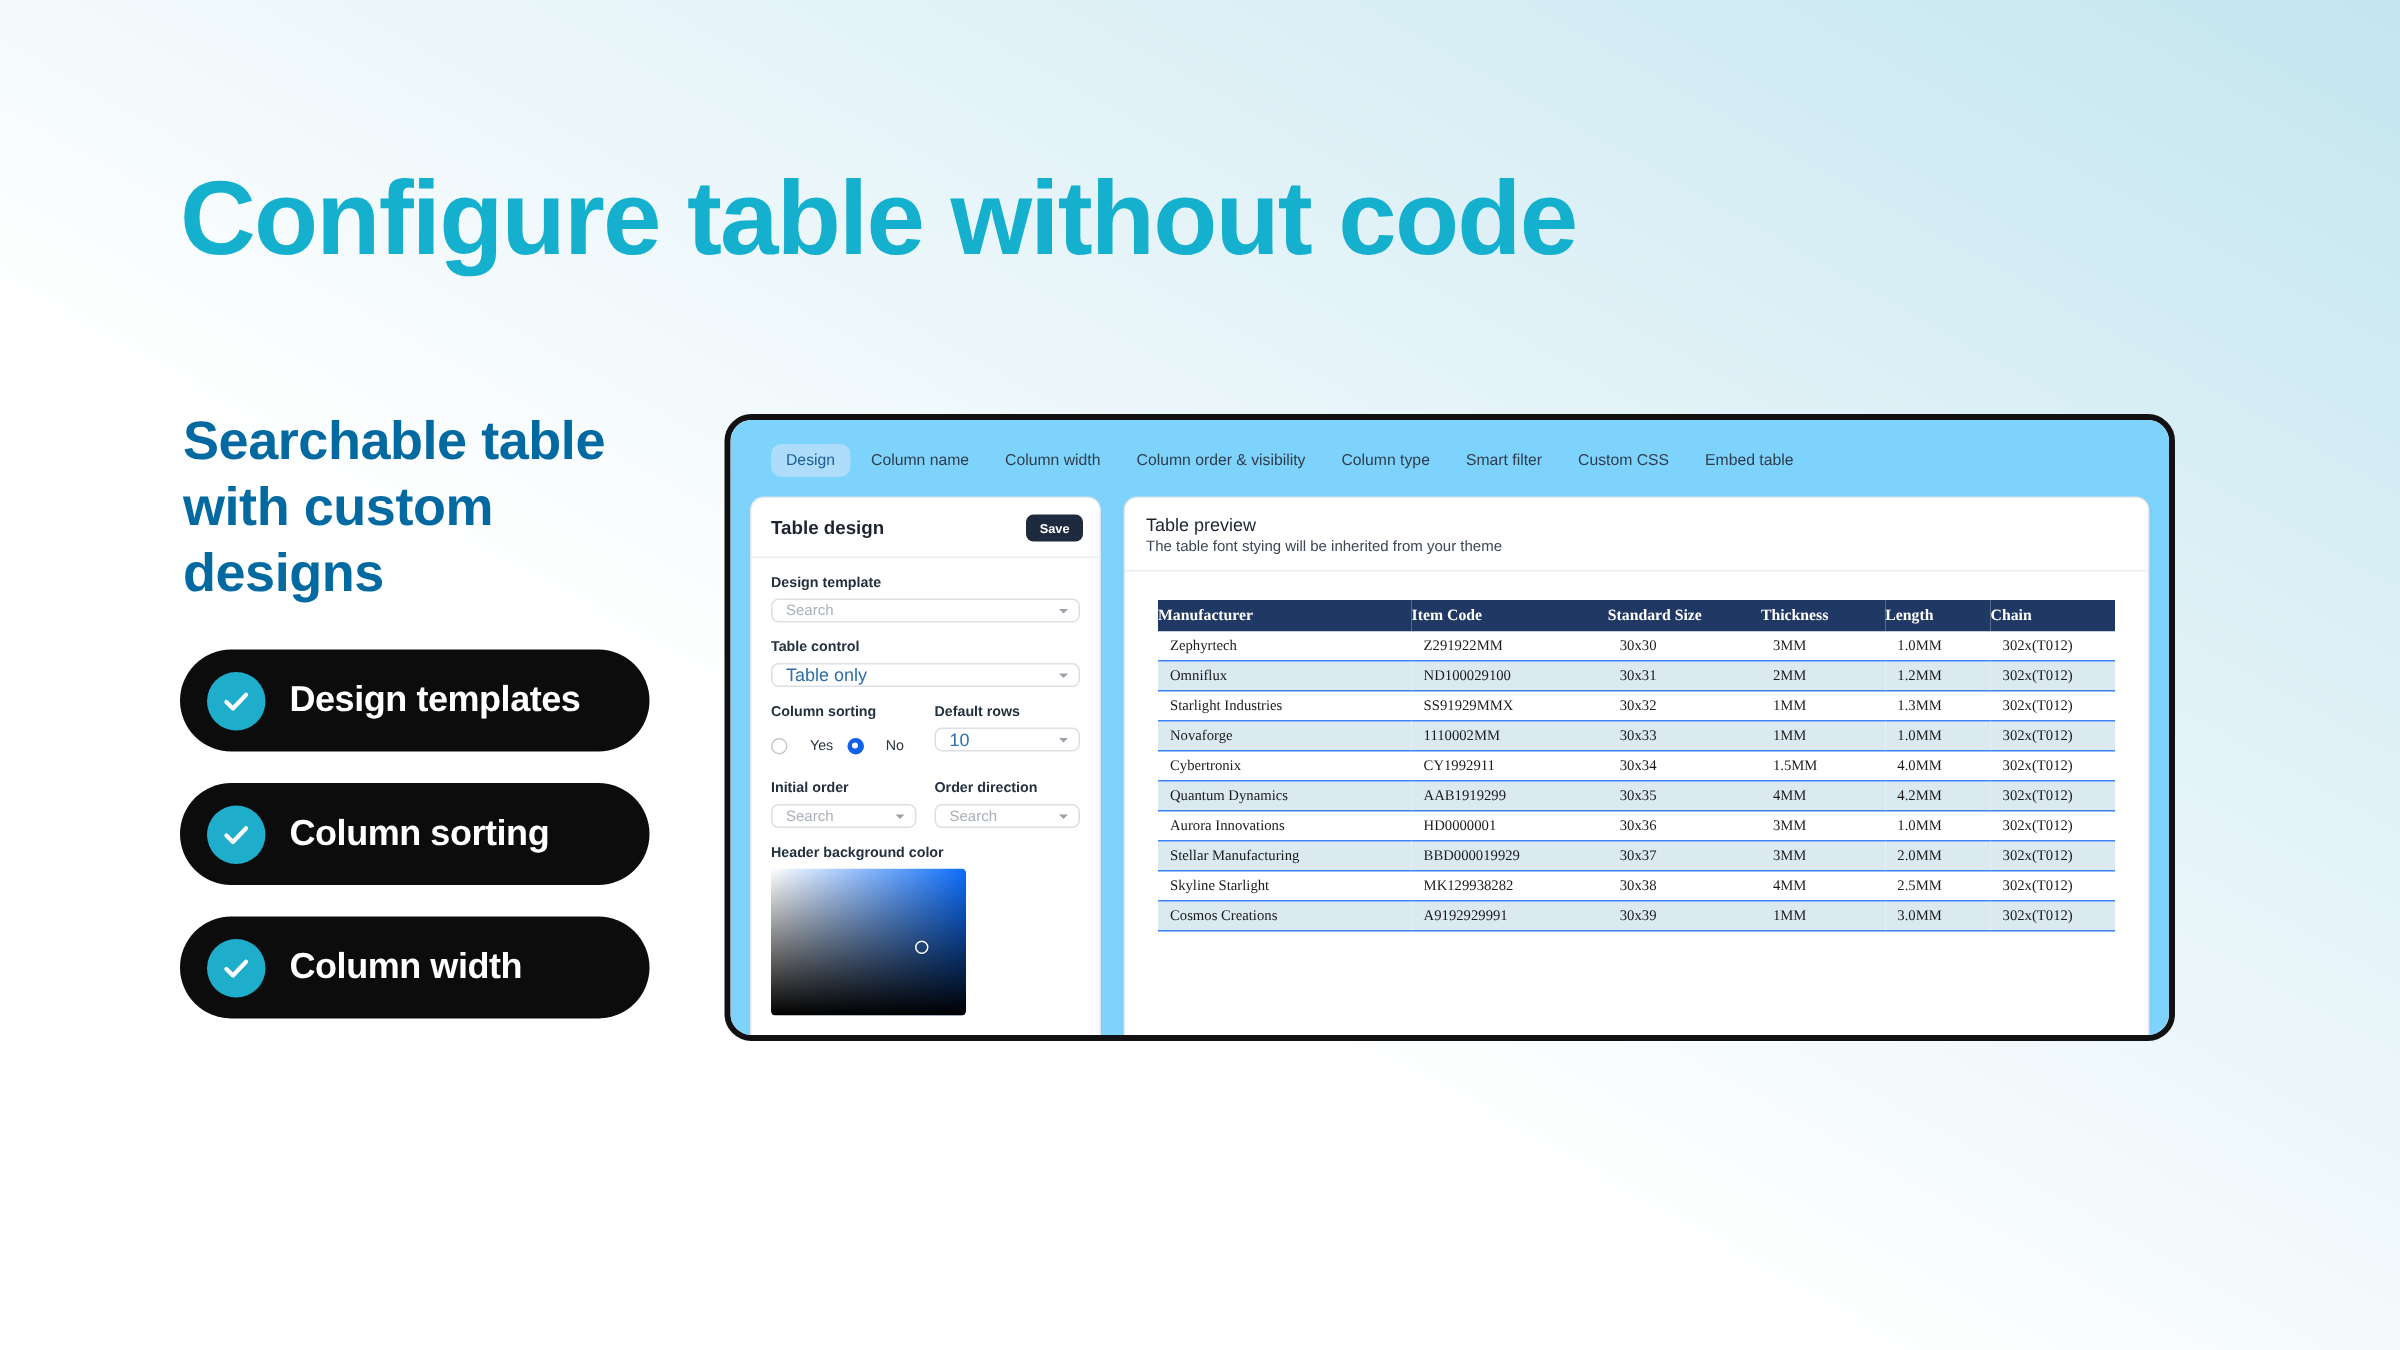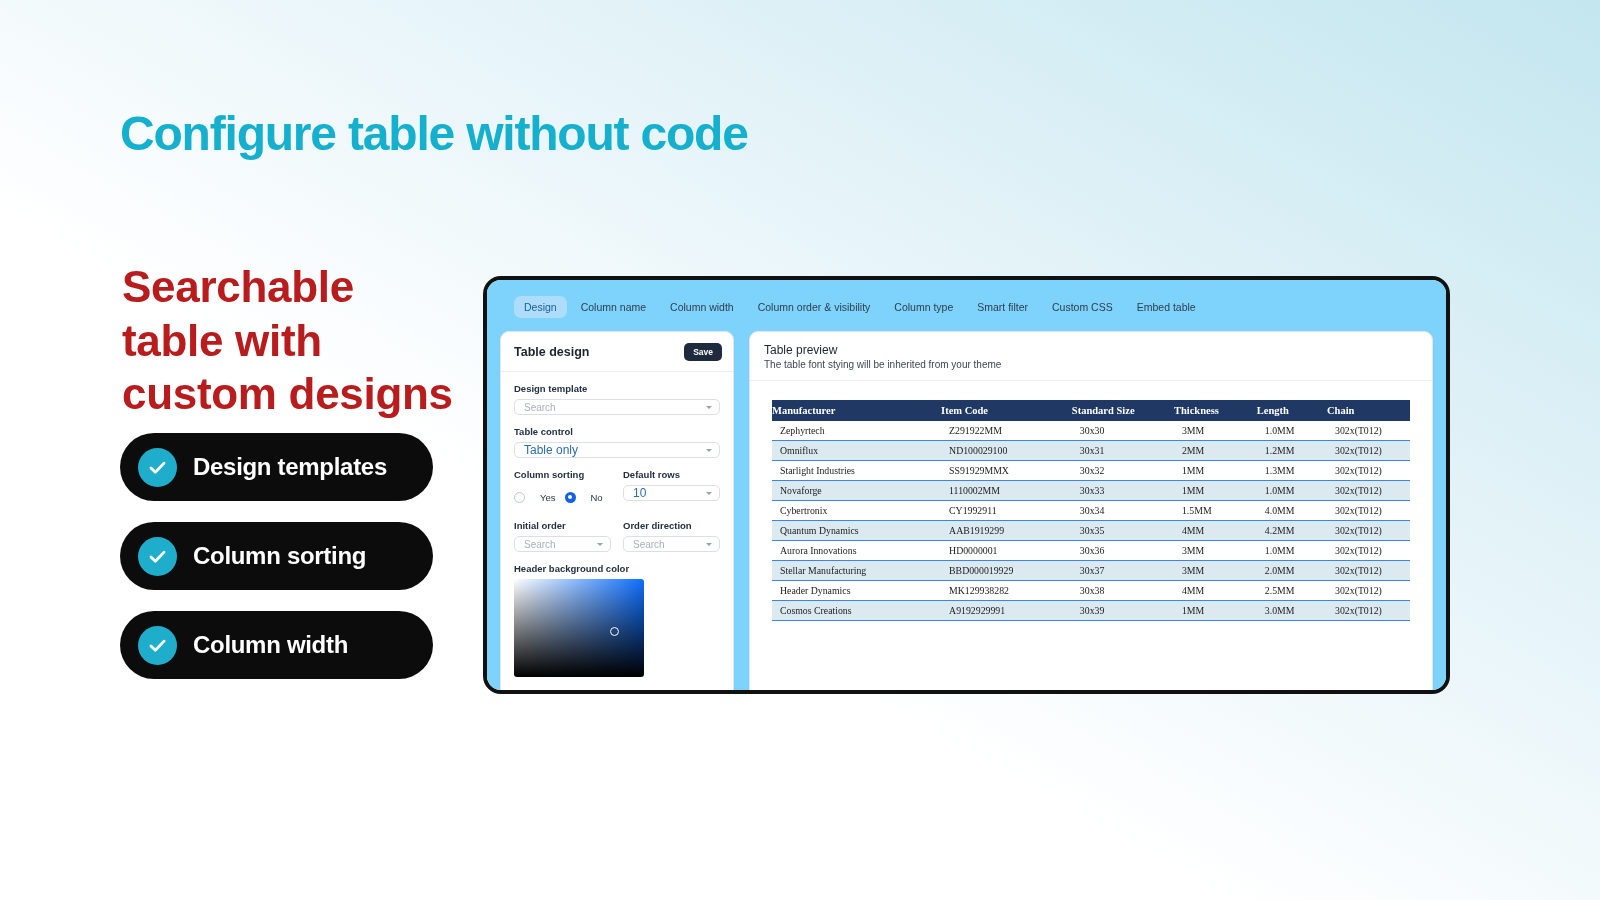--- a/index.html
+++ b/index.html
@@ -10,35 +10,35 @@
   }
   body {
     background: linear-gradient(to top right, #ffffff 0%, #ffffff 38%, #dff1f7 72%, #c3e6ef 100%);
     position: relative;
   }
 
   
   #hero-title {
     position: absolute;
     left: 120px; top: 110px;
-    font-size: 48px;
+    font-size: 70px;
     font-weight: 700;
     letter-spacing: -1.2px;
     color: #14b0ce;
     line-height: 1.0;
     white-space: nowrap;
   }
   #hero-subtitle {
     position: absolute;
-    left: 122px; top: 260px;
-    font-size: 44px;
+    left: 122px; top: 272px;
+    font-size: 36px;
     font-weight: 700;
     line-height: 1.22;
     letter-spacing: -0.3px;
-    color: #b91c1c;
+    color: #0369a1;
     width: 340px;
   }
 
   #feature-pills {
     position: absolute;
     left: 120px; top: 433px;
     display: flex;
     flex-direction: column;
     gap: 21px;
     align-items: flex-end;
@@ -498,21 +498,21 @@
                 </tr>
                 <tr>
                   <td>Stellar Manufacturing</td>
                   <td>BBD000019929</td>
                   <td>30x37</td>
                   <td>3MM</td>
                   <td>2.0MM</td>
                   <td>302x(T012)</td>
                 </tr>
                 <tr>
-                  <td>Header Dynamics</td>
+                  <td>Skyline Starlight</td>
                   <td>MK129938282</td>
                   <td>30x38</td>
                   <td>4MM</td>
                   <td>2.5MM</td>
                   <td>302x(T012)</td>
                 </tr>
                 <tr>
                   <td>Cosmos Creations</td>
                   <td>A9192929991</td>
                   <td>30x39</td>

